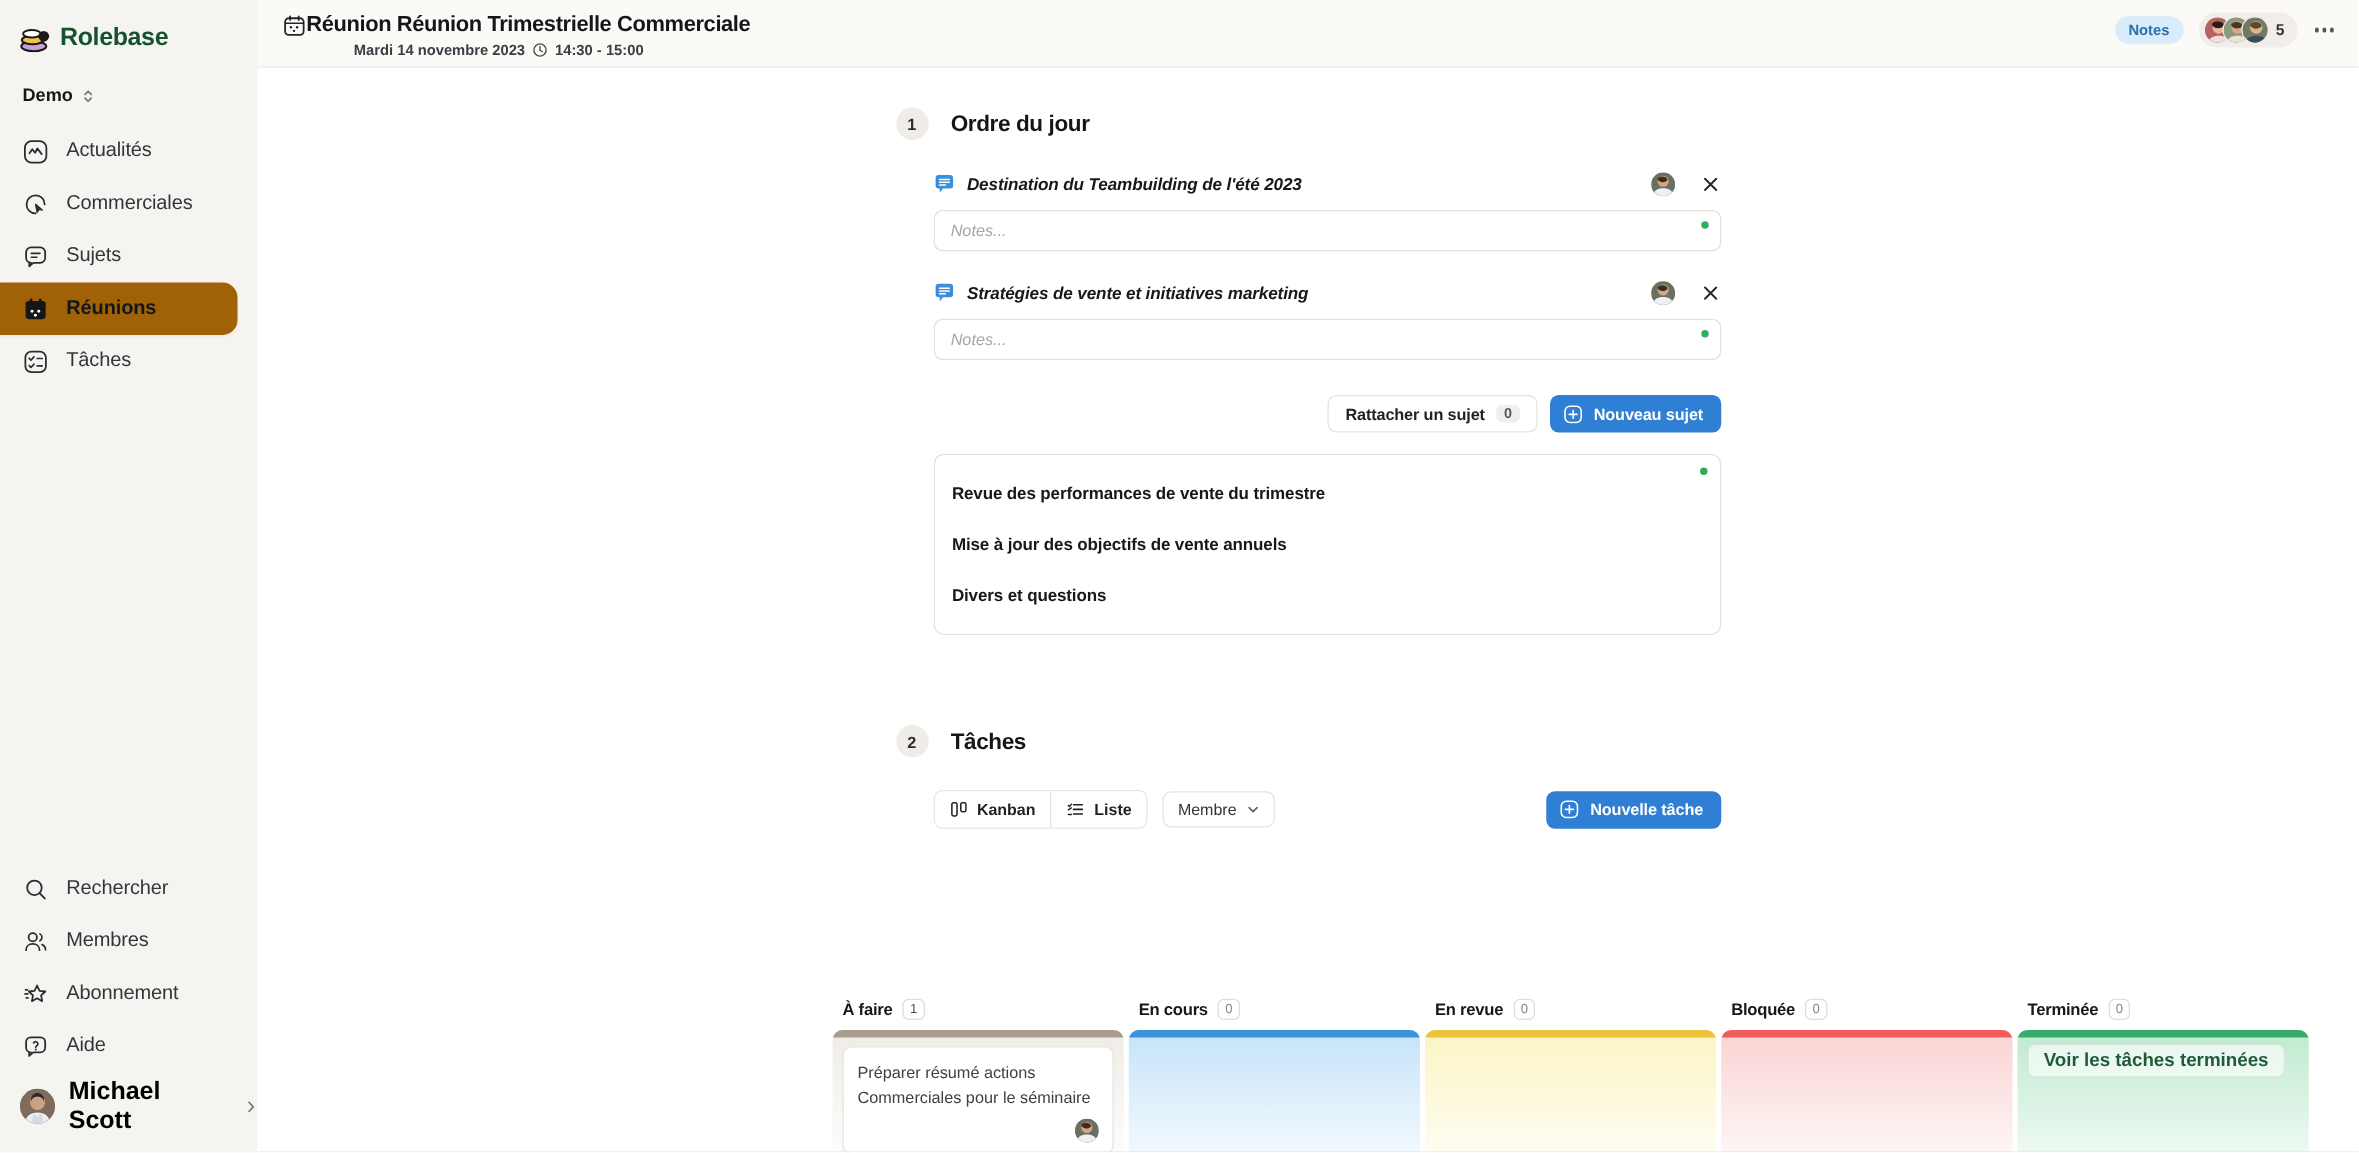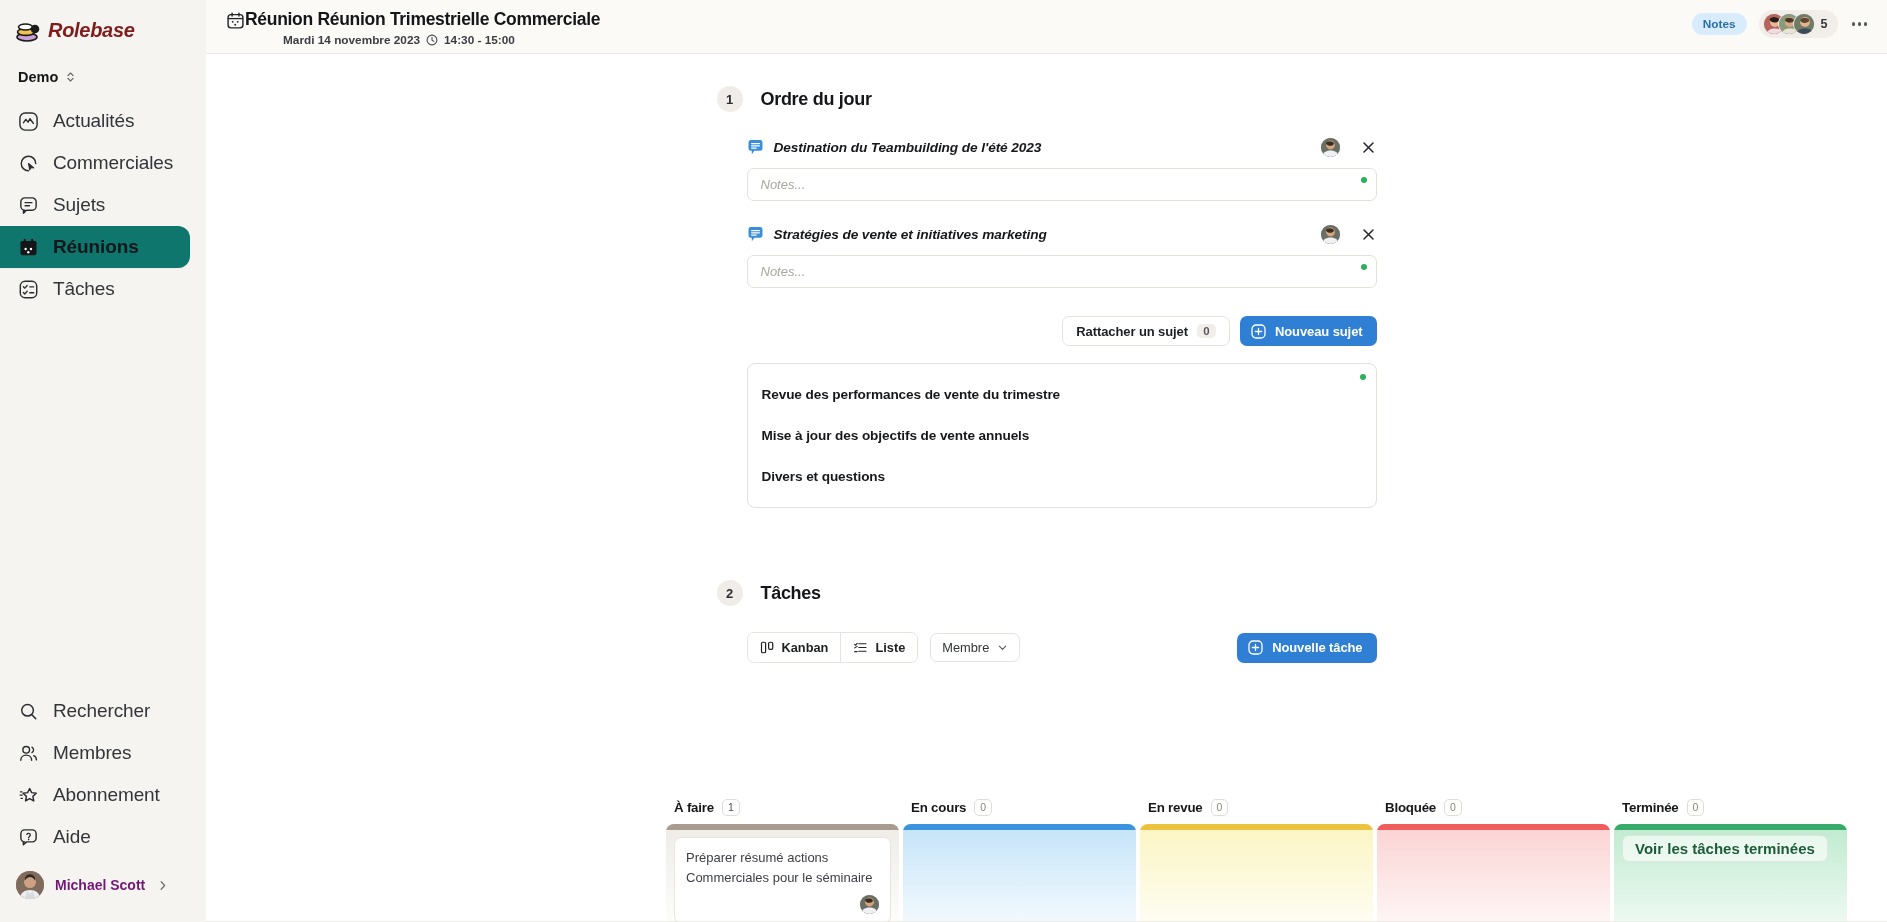--- a/index.html
+++ b/index.html
@@ -20,41 +20,41 @@
     flex: 0 0 206px;
     position: relative;
   }
   .brand {
     display: flex; align-items: center; gap: 8px;
     padding: 14px 0 0 14px;
     height: 46px;
   }
   .brand-logo { width: 26px; height: 24px; flex: 0 0 26px; display:block; }
   .brand-name {
-    font-size: 20px; font-weight: 700; color: #7f1d1d; letter-spacing: -0.3px; font-style: italic;
+    font-size: 20px; font-weight: 700; color: #14532d; letter-spacing: -0.3px;
   }
   .org-row {
     display: flex; align-items: center; gap: 7px;
     padding: 22px 0 0 18px; height: 40px;
   }
   .org-name { font-size: 14.5px; font-weight: 700; color: #15161a; }
   .org-chev { width: 11px; height: 14px; opacity: .75; }
 
   .nav { margin-top: 14px; display: flex; flex-direction: column; }
   .nav-item {
     display: flex; align-items: center; gap: 14px;
     height: 42px; margin: 0 0 0 0; padding-left: 18px;
     cursor: pointer;
     border-radius: 0 12px 12px 0;
     position: relative;
   }
   .nav-item .ico { width: 21px; height: 21px; flex: 0 0 21px; color:#2b2c31; display:block;}
-  .nav-item .lbl { font-size: 19px; color: #33353b; letter-spacing: -0.1px;}
+  .nav-item .lbl { font-size: 16px; color: #33353b; letter-spacing: -0.1px;}
   .nav-item.active {
-    background: #0f766e;
+    background: #a16207;
     width: 190px;
     border-radius: 0 12px 12px 0;
     box-shadow: 0 1px 2px rgba(0,0,0,.04);
   }
   .nav-item.active .lbl { font-weight: 700; color: #15161a; }
   .nav-item.active .ico { color:#15161a; }
 
   .nav-bottom { margin-top: auto; padding-bottom: 10px; display: flex; flex-direction: column; }
   .nav-bottom .nav-item { height: 42px; }
 
@@ -62,21 +62,21 @@
     display: flex; align-items: center; gap: 11px;
     height: 54px; padding-left: 16px; cursor: pointer;
   }
   .avatar {
     border-radius: 50%; flex: none; overflow: hidden;
     background: #9aa0ab; display: block; position: relative;
   }
   .av-28 { width: 28px; height: 28px; }
   .av-22 { width: 22px; height: 22px; }
   .av-19 { width: 19px; height: 19px; }
-  .user-name { font-size: 14px; font-weight: 700; color: #701a75; }
+  .user-name { font-size: 20px; font-weight: 700; color: #000000; }
   .user-chev { width: 10px; height: 13px; opacity: .7; margin-left: 2px;}
 
   
   .main { flex: 1; height: 922px; position: relative; background: #fff; overflow: hidden;}
   .topbar {
     height: 54px; display: flex; align-items: flex-start;
     border-bottom: 1px solid #eceae5;
     background: #fbfaf7;
     padding: 6px 18px 0 20px;
     position: relative;

